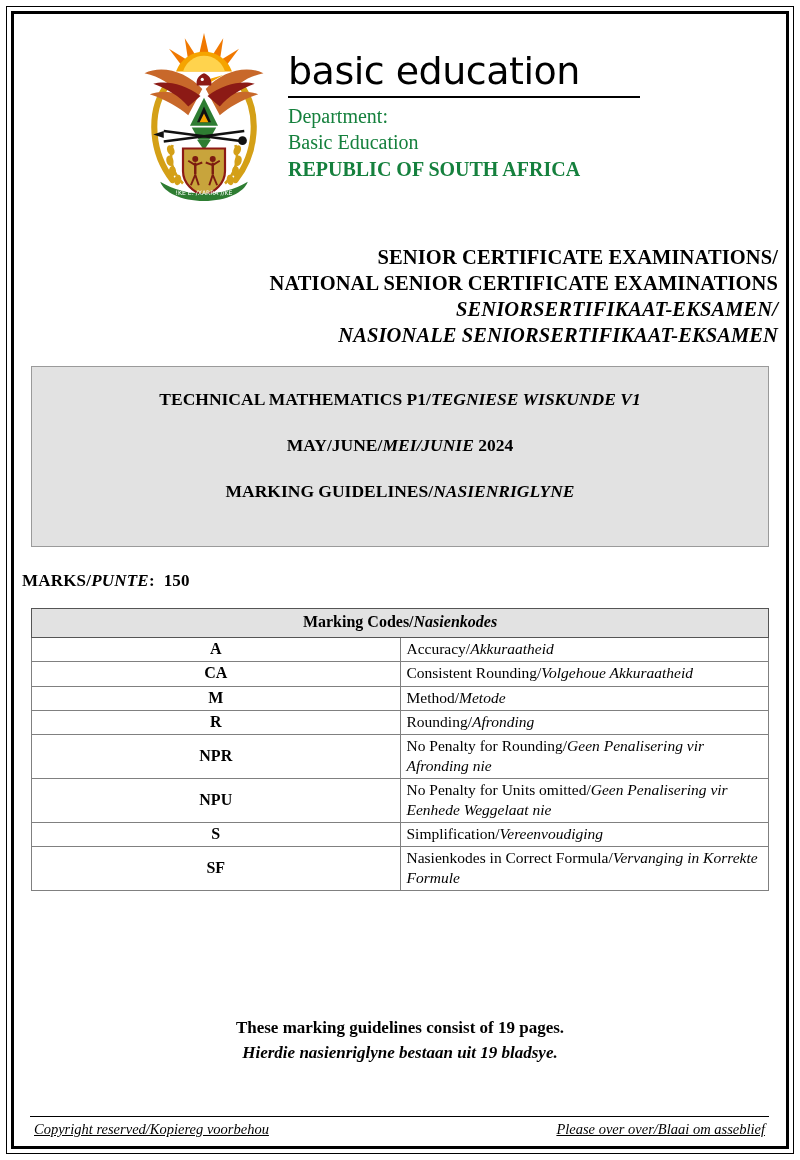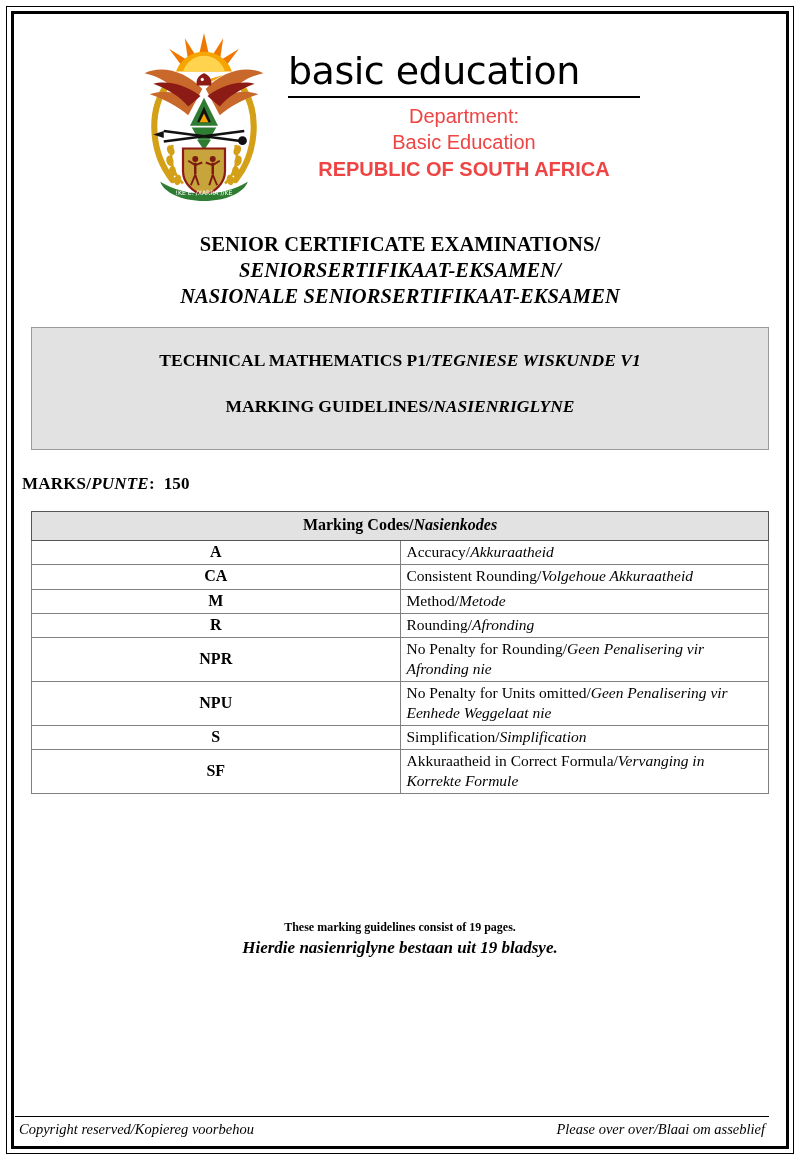--- a/index.html
+++ b/index.html
@@ -73,48 +73,47 @@
     line-height: 1.05;
     color: #000;
   }
   .wordmark-rule {
     border-bottom: 2px solid #000;
     width: 352px;
     margin-top: 4px;
     margin-bottom: 5px;
   }
   .wordmark-line {
-    font-family: Liberation Sans, sans-serif;
+    font-family: Liberation Serif, serif;
     font-size: 20px;
     line-height: 1.32;
-    color: #ef4444;
-    text-align: center;
+    color: #15803d;
   }
   .wordmark-line.bold { font-weight: bold; }
 
   
   .exam-titles {
-    text-align: center;
-    margin-top: 30px;
+    text-align: right;
+    margin-top: 43px;
   }
   .exam-title-line {
     font-size: 20.5px;
     font-weight: bold;
     line-height: 1.27;
     letter-spacing: 0.1px;
   }
   .exam-title-line.it { font-style: italic; }
 
   
   .subject-box {
     margin: 18px 9px 0 9px;
     background: #e2e2e2;
     border: 1px solid #9a9a9a;
     box-sizing: border-box;
-    padding: 22px 10px 20px 10px;
+    padding: 22px 10px 32px 10px;
     text-align: center;
   }
   .subject-line {
     font-size: 17.5px;
     font-weight: bold;
     line-height: 1.2;
     margin-bottom: 25px;
   }
   .subject-line:last-child { margin-bottom: 12px; }
   .subject-line i { font-style: italic; }
@@ -159,38 +158,39 @@
     font-size: 16px;
   }
   .codes-table .desc-cell i { font-style: italic; }
 
   
   .pagecount {
     text-align: center;
     margin-top: 125px;
   }
   .pagecount-en {
-    font-size: 12px;
+    font-size: 17px;
     font-weight: bold;
     line-height: 1.45;
   }
   .pagecount-af {
     font-size: 17px;
     font-weight: bold;
     font-style: italic;
     line-height: 1.45;
     text-align: center;
   }
 
   
   .footer {
     position: absolute;
-    left: 6px;
+    left: 21px;
     right: 22px;
     bottom: 22px;
+    text-decoration: underline;
   }
   .footer-rule {
     border-top: 1px solid #000;
     margin: 0 9px 4px 9px;
   }
   .footer-row {
     display: flex;
     justify-content: space-between;
     padding: 0 13px;
     font-size: 14.5px;
@@ -282,29 +282,33 @@
       <div class="wordmark-title">basic education</div>
       <div class="wordmark-rule"></div>
       <div class="wordmark-line">Department:</div>
       <div class="wordmark-line">Basic Education</div>
       <div class="wordmark-line bold">REPUBLIC OF SOUTH AFRICA</div>
     </div>
   </div>
 
   <div class="exam-titles">
     <div class="exam-title-line">SENIOR CERTIFICATE EXAMINATIONS/</div>
+    <div class="exam-title-line">NATIONAL SENIOR CERTIFICATE EXAMINATIONS</div>
     <div class="exam-title-line it">SENIORSERTIFIKAAT-EKSAMEN/</div>
     <div class="exam-title-line it">NASIONALE SENIORSERTIFIKAAT-EKSAMEN</div>
   </div>
 
   <div class="subject-box">
     <div class="subject-line">
       <span>TECHNICAL MATHEMATICS P1/</span><i>TEGNIESE WISKUNDE V1</i>
     </div>
     <div class="subject-line">
+      <span>MAY/JUNE/</span><i>MEI/JUNIE</i><span> 2024</span>
+    </div>
+    <div class="subject-line">
       <span>MARKING GUIDELINES/</span><i>NASIENRIGLYNE</i>
     </div>
   </div>
 
   <div class="marks-line">
     <span>MARKS/</span><i>PUNTE</i><span>:</span>&nbsp;
     <span>150</span>
   </div>
 
   <table class="codes-table">
@@ -348,27 +352,27 @@
       </tr>
       <tr>
         <td class="code-cell">NPU</td>
         <td class="desc-cell">
           <span>No Penalty for Units omitted/</span><i>Geen Penalisering vir Eenhede Weggelaat nie</i>
         </td>
       </tr>
       <tr>
         <td class="code-cell">S</td>
         <td class="desc-cell">
-          <span>Simplification/</span><i>Simplification</i>
+          <span>Simplification/</span><i>Vereenvoudiging</i>
         </td>
       </tr>
       <tr>
         <td class="code-cell">SF</td>
         <td class="desc-cell">
-          <span>Akkuraatheid in Correct Formula/</span><i>Vervanging in Korrekte Formule</i>
+          <span>Nasienkodes in Correct Formula/</span><i>Vervanging in Korrekte Formule</i>
         </td>
       </tr>
     </tbody>
   </table>
 
   <div class="pagecount">
     <div class="pagecount-en">These marking guidelines consist of 19 pages.</div>
     <div class="pagecount-af">Hierdie nasienriglyne bestaan uit 19 bladsye.</div>
   </div>
 

